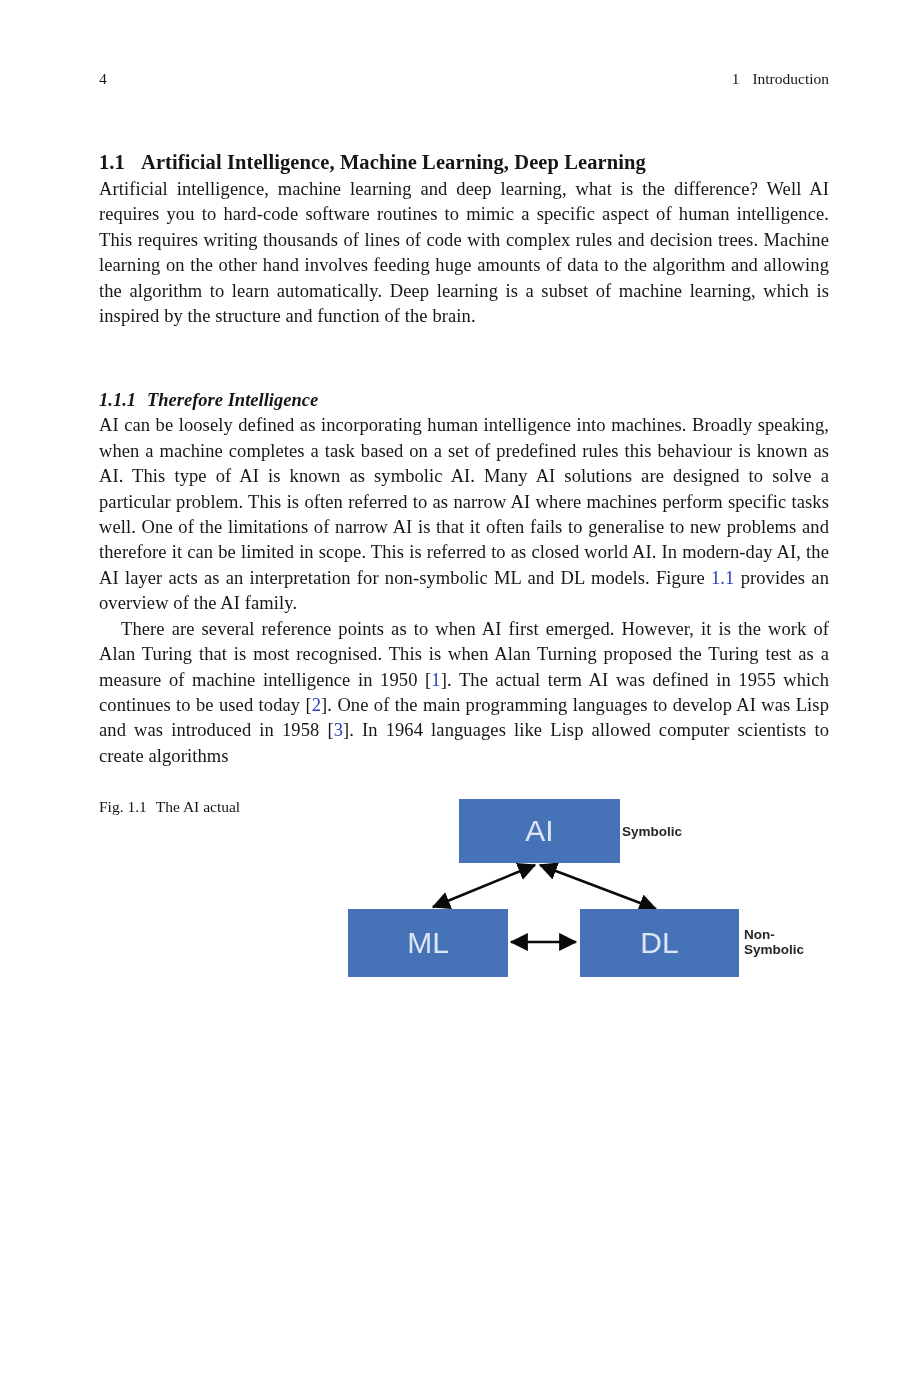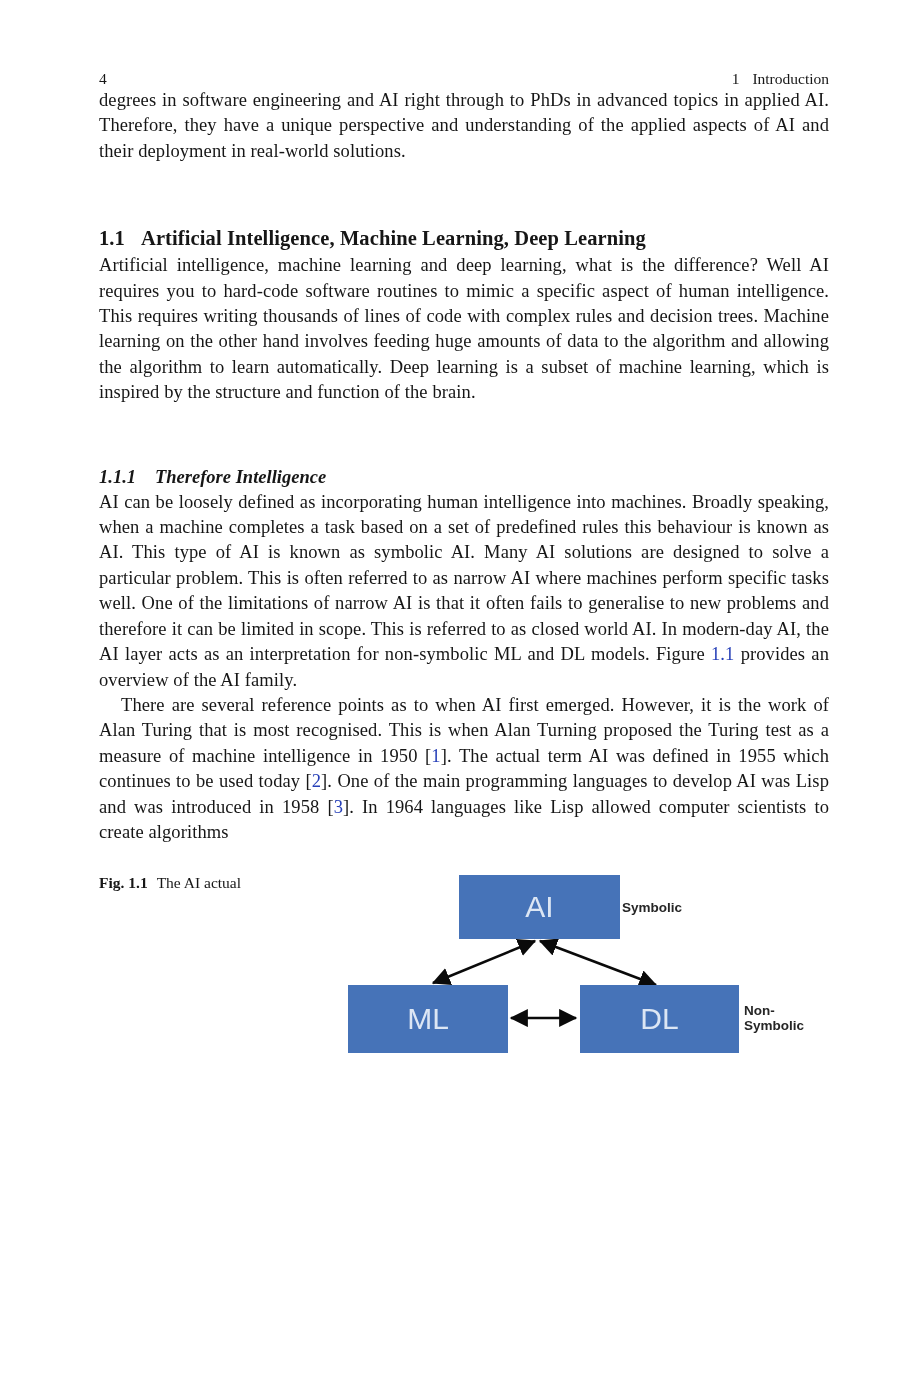--- a/index.html
+++ b/index.html
@@ -32,32 +32,32 @@
   .p-ai{margin-top:36px;}
   .p-history{text-indent:22px;}
   h2.section-heading{
     margin:60px 0 0;display:flex;
     font-size:20.5px;font-weight:bold;line-height:29px;letter-spacing:0.1px;
   }
   h2 .h-num{width:42px;flex:none;}
   h2 .h-title{max-width:556px;}
   h3.subsection-heading{
     margin:58px 0 0;display:flex;
-    font-size:18.5px;font-weight:bold;font-style:italic;line-height:26px;gap:8px;
+    font-size:18.5px;font-weight:bold;font-style:italic;line-height:26px;
   }
   h3 .h-num{width:48px;flex:none;}
   a.ref-link{color:var(--link);text-decoration:none;cursor:pointer;}
   
   figure.ai-family{
     position:relative;margin:22px 0 0;padding:0;height:205px;width:730px;
   }
   figcaption.fig-caption{
     position:absolute;left:0;top:7px;font-size:15.5px;white-space:nowrap;
   }
-  figcaption .cap-label{font-weight:bold;margin-right:9px;}
+  figcaption .cap-label{font-weight:normal;margin-right:9px;}
   .diagram-box{
     position:absolute;background:var(--box-fill);
     display:flex;align-items:center;justify-content:center;
     font-family:"Liberation Sans","DejaVu Sans",sans-serif;
     font-size:30px;color:var(--box-text);
   }
   .box-ai{left:360px;top:8px;width:161px;height:64px;}
   .box-ml{left:249px;top:118px;width:160px;height:68px;}
   .box-dl{left:481px;top:118px;width:159px;height:68px;}
   .diagram-anno{
@@ -75,21 +75,20 @@
 <div class="page">
 
   <header class="running-head">
     <span>4</span>
     <span class="chapter-ref">
       <span>1</span>
       <span>Introduction</span>
     </span>
   </header>
 
-  <p class="body-text p-intro">degrees in software engineering and AI right through to PhDs in advanced topics in applied AI. Therefore, they have a unique perspective and understanding of the applied aspects of AI and their deployment in real-world solutions.</p>
 
   <h2 class="section-heading">
     <span class="h-num">1.1</span>
     <span class="h-title">Artificial Intelligence, Machine Learning, Deep Learning</span>
   </h2>
 
   <p class="body-text p-definitions">Artificial intelligence, machine learning and deep learning, what is the difference? Well AI requires you to hard-code software routines to mimic a specific aspect of human intelligence. This requires writing thousands of lines of code with complex rules and decision trees. Machine learning on the other hand involves feeding huge amounts of data to the algorithm and allowing the algorithm to learn automatically. Deep learning is a subset of machine learning, which is inspired by the structure and function of the brain.</p>
 
   <h3 class="subsection-heading">
     <span class="h-num">1.1.1</span>

